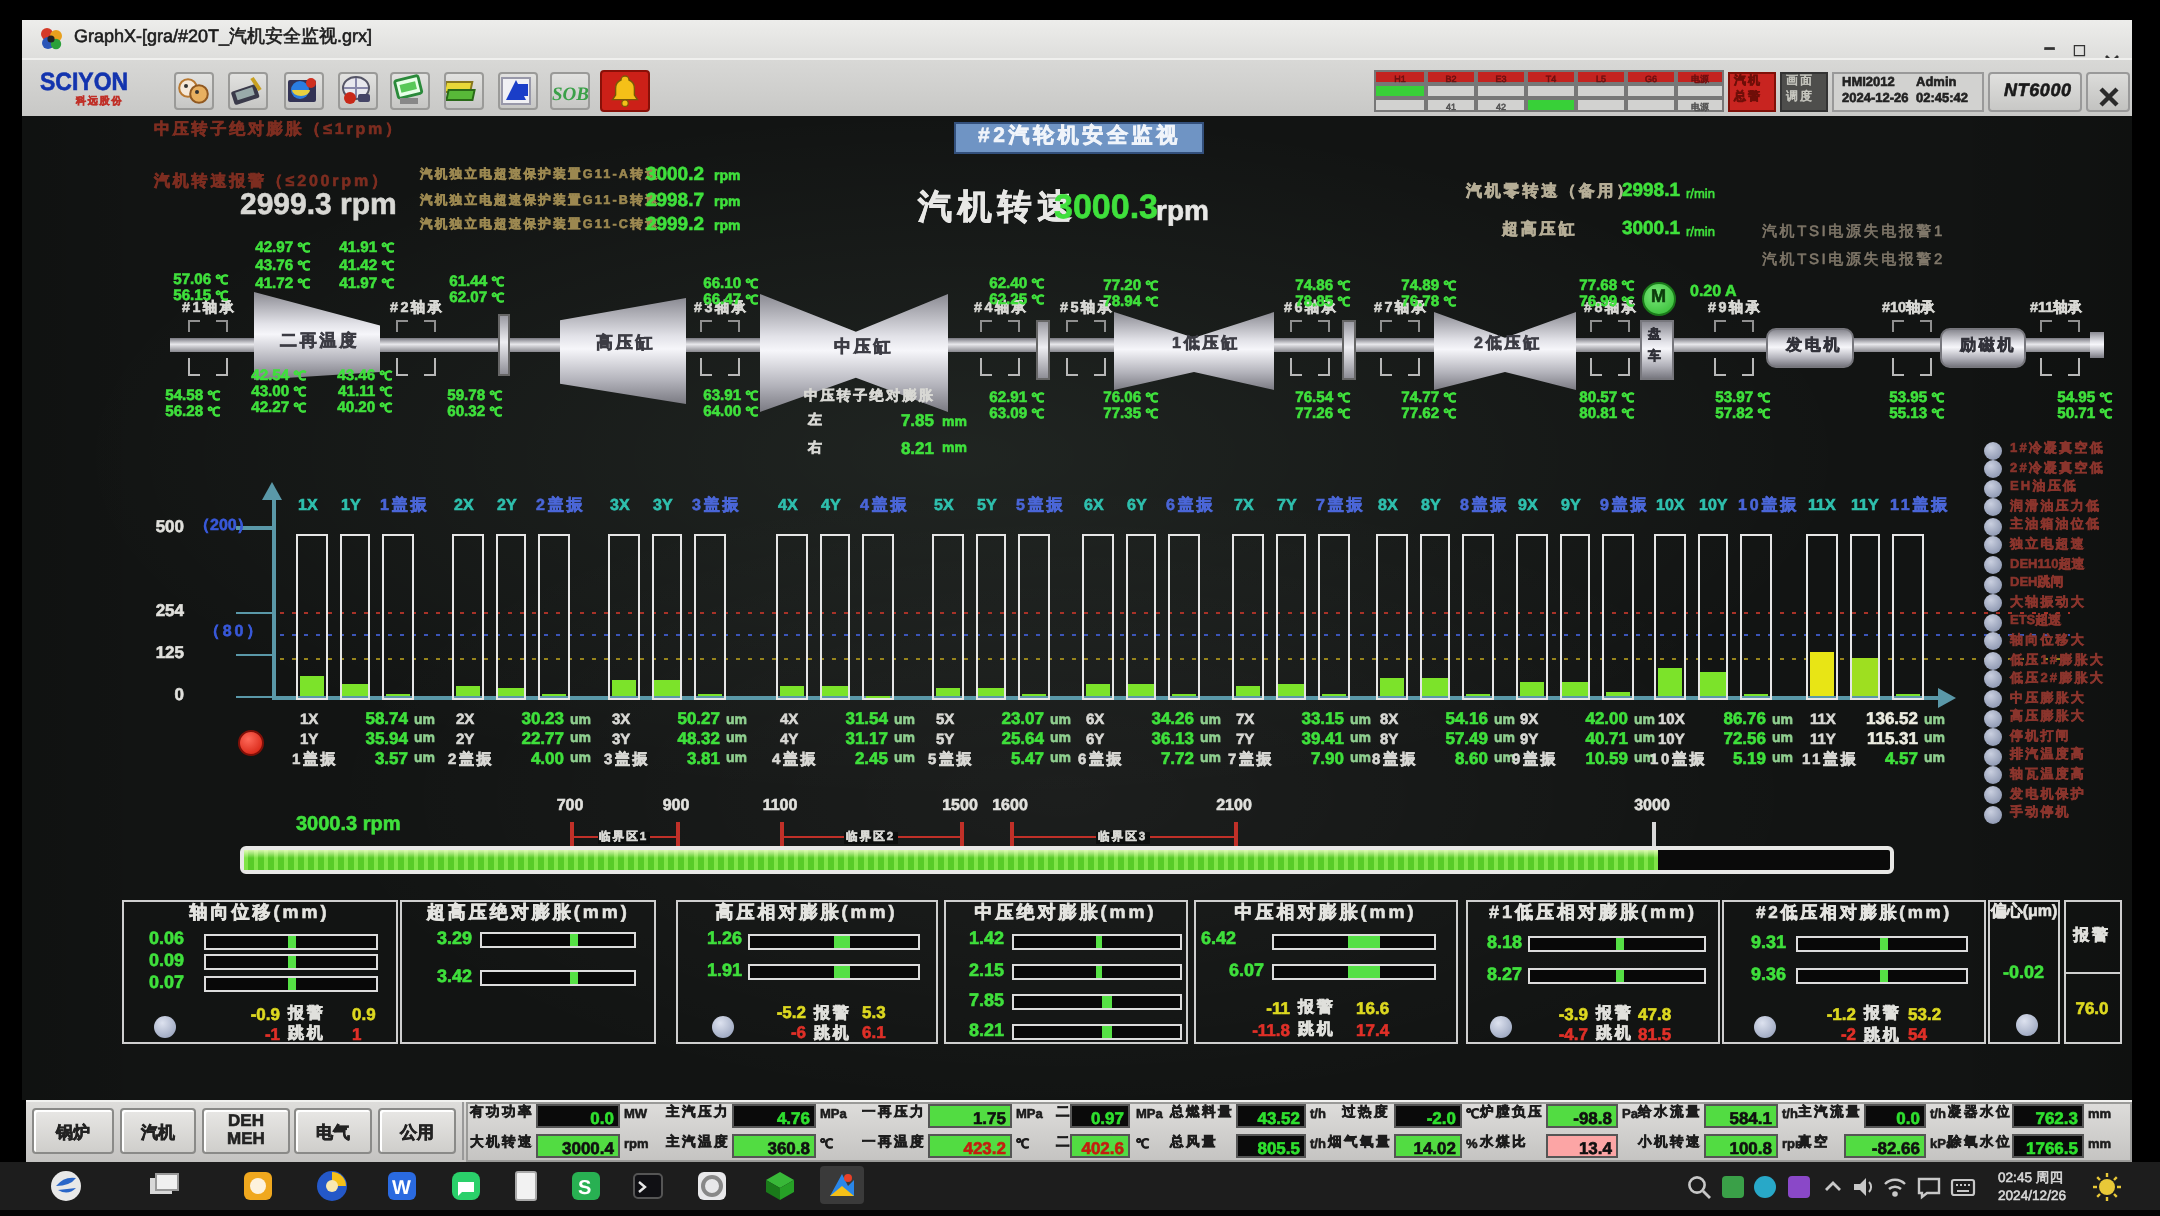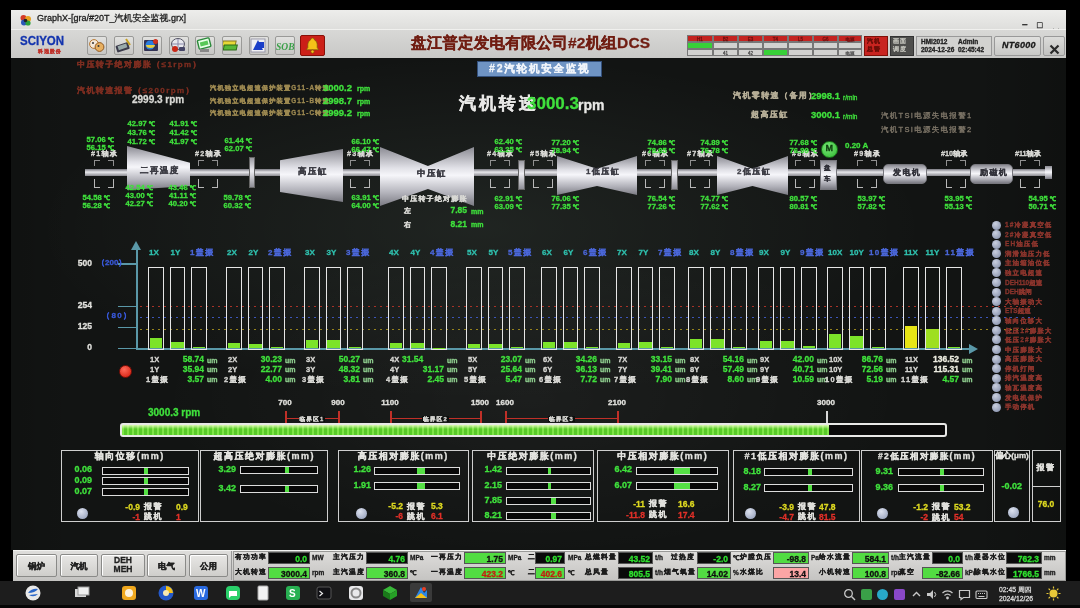--- a/index.html
+++ b/index.html
@@ -70,21 +70,20 @@
       </svg></div>
 <div style="left:275px;top:36px;width:20px;height:19px;background:linear-gradient(180deg,#e2e2e0,#c6c6c4);border:1px solid #9a9a98;border-radius:2px;"></div>
 <div style="left:276px;top:37px;width:17px;height:17px;"><svg width="19" height="17" viewBox="0 0 19 17">
         <text x="0" y="13" font-size="9.5" font-style="italic" font-weight="bold" fill="#3aa048" font-family="Liberation Serif">SOB</text>
       </svg></div>
 <div style="left:300px;top:35px;width:25px;height:21px;background:#cc2018;border:1px solid #881008;border-radius:2px;"></div>
 <div style="left:305px;top:37px;"><svg width="15" height="17">
         <path d="M7.5 1 a2 2 0 0 1 2 2 a4.5 4.5 0 0 1 2.7 4.2 v3.3 l1.5 2.3 h-12.4 l1.5 -2.3 v-3.3 a4.5 4.5 0 0 1 2.7 -4.2 a2 2 0 0 1 2 -2 Z" fill="#f5c018" stroke="#7a5808" stroke-width="0.7"></path>
         <circle cx="7.5" cy="14.6" r="1.6" fill="#f5c018" stroke="#7a5808" stroke-width="0.6"></circle>
       </svg></div>
-<div style="left:411px;top:34.7px;font-size:15.5px;color:#701d12;font-weight:700;white-space:nowrap;letter-spacing:2.6px;letter-spacing:0.2px;">盘江普定发电有限公司#2机组DCS</div>
 <div style="left:687px;top:35px;width:175px;height:21.1px;border:1px solid #777;"></div>
 <div style="left:687px;top:35px;width:26px;height:7.3px;background:#c42320;border:0.5px solid #777;font-size:4.5px;color:#701010;text-align:center;line-height:7.3px;">H1</div>
 <div style="left:687px;top:42.3px;width:26px;height:6.8px;background:#38d038;border:0.5px solid #777;font-size:4.5px;color:#555;text-align:center;line-height:6.8px;"></div>
 <div style="left:687px;top:49.1px;width:26px;height:7.0px;background:#d2d2d0;border:0.5px solid #777;font-size:4.5px;color:#555;text-align:center;line-height:7.0px;"></div>
 <div style="left:713px;top:35px;width:25px;height:7.3px;background:#c42320;border:0.5px solid #777;font-size:4.5px;color:#701010;text-align:center;line-height:7.3px;">B2</div>
 <div style="left:713px;top:42.3px;width:25px;height:6.8px;background:#d2d2d0;border:0.5px solid #777;font-size:4.5px;color:#555;text-align:center;line-height:6.8px;"></div>
 <div style="left:713px;top:49.1px;width:25px;height:7.0px;background:#d2d2d0;border:0.5px solid #777;font-size:4.5px;color:#555;text-align:center;line-height:7.0px;">41</div>
 <div style="left:738px;top:35px;width:25px;height:7.3px;background:#c42320;border:0.5px solid #777;font-size:4.5px;color:#701010;text-align:center;line-height:7.3px;">E3</div>
 <div style="left:738px;top:42.3px;width:25px;height:6.8px;background:#d2d2d0;border:0.5px solid #777;font-size:4.5px;color:#555;text-align:center;line-height:6.8px;"></div>
 <div style="left:738px;top:49.1px;width:25px;height:7.0px;background:#d2d2d0;border:0.5px solid #777;font-size:4.5px;color:#555;text-align:center;line-height:7.0px;">42</div>
@@ -116,21 +115,21 @@
 <div style="left:1043px;top:36px;width:22px;height:20px;background:linear-gradient(180deg,#dcdcda,#c2c2c0);border:1px solid #999;border-radius:2px;"></div>
 <div style="left:1049px;top:41px;"><svg width="11" height="11">
         <path d="M1.5 1.5 L9.5 9.5 M9.5 1.5 L1.5 9.5" stroke="#2a2a2a" stroke-width="2.2"></path>
       </svg></div>
 <div style="left:11px;top:58px;width:1055px;height:492px;background:#121413;"></div>
 <div style="left:11px;top:58px;width:1055px;height:492px;background:radial-gradient(ellipse 620px 240px at 470px 170px,rgba(215,255,225,0.07),rgba(0,0,0,0) 72%),radial-gradient(ellipse 520px 220px at 520px 340px,rgba(255,255,255,0.045),rgba(0,0,0,0) 72%),linear-gradient(90deg,rgba(0,0,0,0.12) 0,rgba(0,0,0,0) 6%,rgba(0,0,0,0) 91%,rgba(0,0,0,0.16) 100%);"></div>
 <div style="left:477px;top:61px;width:125px;height:15.5px;background:#6f94c4;border:1px solid #33507c;"></div>
 <div style="left:489px;top:62.7px;font-size:10.5px;color:#f0f4fa;font-weight:700;white-space:nowrap;letter-spacing:1.8px;">#2汽轮机安全监视</div>
 <div style="left:77px;top:61.2px;font-size:8px;color:#7d2d20;font-weight:700;white-space:nowrap;letter-spacing:1.4px;">中压转子绝对膨胀（≤1rpm）</div>
 <div style="left:77px;top:87px;font-size:8px;color:#7d2d20;font-weight:700;white-space:nowrap;letter-spacing:1.4px;">汽机转速报警（≤200rpm）</div>
-<div style="left:120px;top:95.3px;font-size:10px;color:#d8d8d4;font-weight:700;white-space:nowrap;margin-left:12px;">2999.3 rpm</div>
+<div style="left:120px;top:95.3px;font-size:15px;color:#d8d8d4;font-weight:700;white-space:nowrap;">2999.3 rpm</div>
 <div style="left:210px;top:85.2px;font-size:6.3px;color:#9c8850;font-weight:700;white-space:nowrap;letter-spacing:1.1px;">汽机独立电超速保护装置G11-A转速</div>
 <div style="left:308px;top:83.3px;font-size:9.5px;color:#3fe03c;font-weight:700;white-space:nowrap;width:44px;text-align:right;">3000.2</div>
 <div style="left:357px;top:85.3px;font-size:7px;color:#3fe03c;font-weight:700;white-space:nowrap;">rpm</div>
 <div style="left:210px;top:97.7px;font-size:6.3px;color:#9c8850;font-weight:700;white-space:nowrap;letter-spacing:1.1px;">汽机独立电超速保护装置G11-B转速</div>
 <div style="left:308px;top:95.8px;font-size:9.5px;color:#3fe03c;font-weight:700;white-space:nowrap;width:44px;text-align:right;">2998.7</div>
 <div style="left:357px;top:97.8px;font-size:7px;color:#3fe03c;font-weight:700;white-space:nowrap;">rpm</div>
 <div style="left:210px;top:110.2px;font-size:6.3px;color:#9c8850;font-weight:700;white-space:nowrap;letter-spacing:1.1px;">汽机独立电超速保护装置G11-C转速</div>
 <div style="left:308px;top:108.3px;font-size:9.5px;color:#3fe03c;font-weight:700;white-space:nowrap;width:44px;text-align:right;">2999.2</div>
 <div style="left:357px;top:110.3px;font-size:7px;color:#3fe03c;font-weight:700;white-space:nowrap;">rpm</div>
 <div style="left:459px;top:94.8px;font-size:17px;color:#e8e8e6;font-weight:700;white-space:nowrap;letter-spacing:2.9px;">汽机转速</div>
@@ -355,21 +354,21 @@
 <div style="left:388px;top:267px;width:15.5px;height:82.5px;border:1.5px solid #e6e6e6;"></div>
 <div style="left:389.5px;top:342.8px;width:12.5px;height:5.2px;background:#7ce32a;"></div>
 <div style="left:409.5px;top:267px;width:15.5px;height:82.5px;border:1.5px solid #e6e6e6;"></div>
 <div style="left:411.0px;top:342.9px;width:12.5px;height:5.1px;background:#7ce32a;"></div>
 <div style="left:431px;top:267px;width:15.5px;height:82.5px;border:1.5px solid #e6e6e6;"></div>
 <div style="left:432.5px;top:347.6px;width:12.5px;height:0.4px;background:#7ce32a;"></div>
 <div style="left:389px;top:249.2px;font-size:8px;color:#2fc0ae;font-weight:700;white-space:nowrap;">4X</div>
 <div style="left:410.5px;top:249.2px;font-size:8px;color:#2fc0ae;font-weight:700;white-space:nowrap;">4Y</div>
 <div style="left:430px;top:249.2px;font-size:8px;color:#4a66d8;font-weight:700;white-space:nowrap;letter-spacing:1.4px;">4盖振</div>
 <div style="left:390px;top:356.0px;font-size:7.5px;color:#d8d8d4;font-weight:700;white-space:nowrap;">4X</div>
-<div style="left:402px;top:355.4px;font-size:8.5px;color:#3fe03c;font-weight:700;white-space:nowrap;width:42px;">31.54</div>
+<div style="left:402px;top:355.4px;font-size:8.5px;color:#3fe03c;font-weight:700;white-space:nowrap;width:42px;text-align:right;">31.54</div>
 <div style="left:447px;top:356.6px;font-size:7px;color:#8fce8f;font-weight:700;white-space:nowrap;">um</div>
 <div style="left:390px;top:365.8px;font-size:7.5px;color:#d8d8d4;font-weight:700;white-space:nowrap;">4Y</div>
 <div style="left:402px;top:365.2px;font-size:8.5px;color:#3fe03c;font-weight:700;white-space:nowrap;width:42px;text-align:right;">31.17</div>
 <div style="left:447px;top:366.4px;font-size:7px;color:#8fce8f;font-weight:700;white-space:nowrap;">um</div>
 <div style="left:386px;top:375.5px;font-size:7.5px;color:#d8d8d4;font-weight:700;white-space:nowrap;letter-spacing:1.3px;">4盖振</div>
 <div style="left:402px;top:374.9px;font-size:8.5px;color:#3fe03c;font-weight:700;white-space:nowrap;width:42px;text-align:right;">2.45</div>
 <div style="left:447px;top:376.1px;font-size:7px;color:#8fce8f;font-weight:700;white-space:nowrap;">um</div>
 <div style="left:466px;top:267px;width:15.5px;height:82.5px;border:1.5px solid #e6e6e6;"></div>
 <div style="left:467.5px;top:344.2px;width:12.5px;height:3.8px;background:#7ce32a;"></div>
 <div style="left:487.5px;top:267px;width:15.5px;height:82.5px;border:1.5px solid #e6e6e6;"></div>
@@ -570,21 +569,21 @@
 <div style="left:506px;top:481.8px;width:85px;height:8px;border:1px solid #dcdcdc;background:#080808;"></div>
 <div style="left:547.6px;top:482.8px;width:3px;height:6px;background:#55e045;"></div>
 <div style="left:472px;top:495.9px;font-size:9px;color:#3fe03c;font-weight:700;white-space:nowrap;width:30px;text-align:right;">7.85</div>
 <div style="left:506px;top:497.1px;width:85px;height:8px;border:1px solid #dcdcdc;background:#080808;"></div>
 <div style="left:550.6px;top:498.1px;width:5.5px;height:6px;background:#55e045;"></div>
 <div style="left:472px;top:511.2px;font-size:9px;color:#3fe03c;font-weight:700;white-space:nowrap;width:30px;text-align:right;">8.21</div>
 <div style="left:506px;top:512.4px;width:85px;height:8px;border:1px solid #dcdcdc;background:#080808;"></div>
 <div style="left:550.6px;top:513.4px;width:5.5px;height:6px;background:#55e045;"></div>
 <div style="left:597px;top:450px;width:131.5px;height:71.5px;border:1.2px solid #cfcfcf;"></div>
 <div style="left:597px;top:451.6px;font-size:9px;color:#e4e4e0;font-weight:700;white-space:nowrap;letter-spacing:1.5px;width:131.5px;text-align:center;">中压相对膨胀(mm)</div>
-<div style="left:601px;top:465.3px;font-size:9px;color:#3fe03c;font-weight:700;white-space:nowrap;width:31px;text-align:right;">6.42</div>
+<div style="left:587px;top:465.3px;font-size:9px;color:#3fe03c;font-weight:700;white-space:nowrap;width:31px;text-align:right;">6.42</div>
 <div style="left:636px;top:466.5px;width:82px;height:8px;border:1px solid #dcdcdc;background:#080808;"></div>
 <div style="left:673.7px;top:467.5px;width:16px;height:6px;background:#55e045;"></div>
 <div style="left:601px;top:481.0px;font-size:9px;color:#3fe03c;font-weight:700;white-space:nowrap;width:31px;text-align:right;">6.07</div>
 <div style="left:636px;top:482.2px;width:82px;height:8px;border:1px solid #dcdcdc;background:#080808;"></div>
 <div style="left:673.7px;top:483.2px;width:16px;height:6px;background:#55e045;"></div>
 <div style="left:611px;top:500.1px;font-size:8.5px;color:#ddd820;font-weight:700;white-space:nowrap;width:34px;text-align:right;">-11</div>
 <div style="left:649px;top:500.4px;font-size:8px;color:#e0e0dc;font-weight:700;white-space:nowrap;letter-spacing:1.4px;">报警</div>
 <div style="left:678px;top:500.1px;font-size:8.5px;color:#ddd820;font-weight:700;white-space:nowrap;">16.6</div>
 <div style="left:611px;top:510.9px;font-size:8.5px;color:#e03028;font-weight:700;white-space:nowrap;width:34px;text-align:right;">-11.8</div>
 <div style="left:649px;top:511.2px;font-size:8px;color:#e0e0dc;font-weight:700;white-space:nowrap;letter-spacing:1.4px;">跳机</div>

